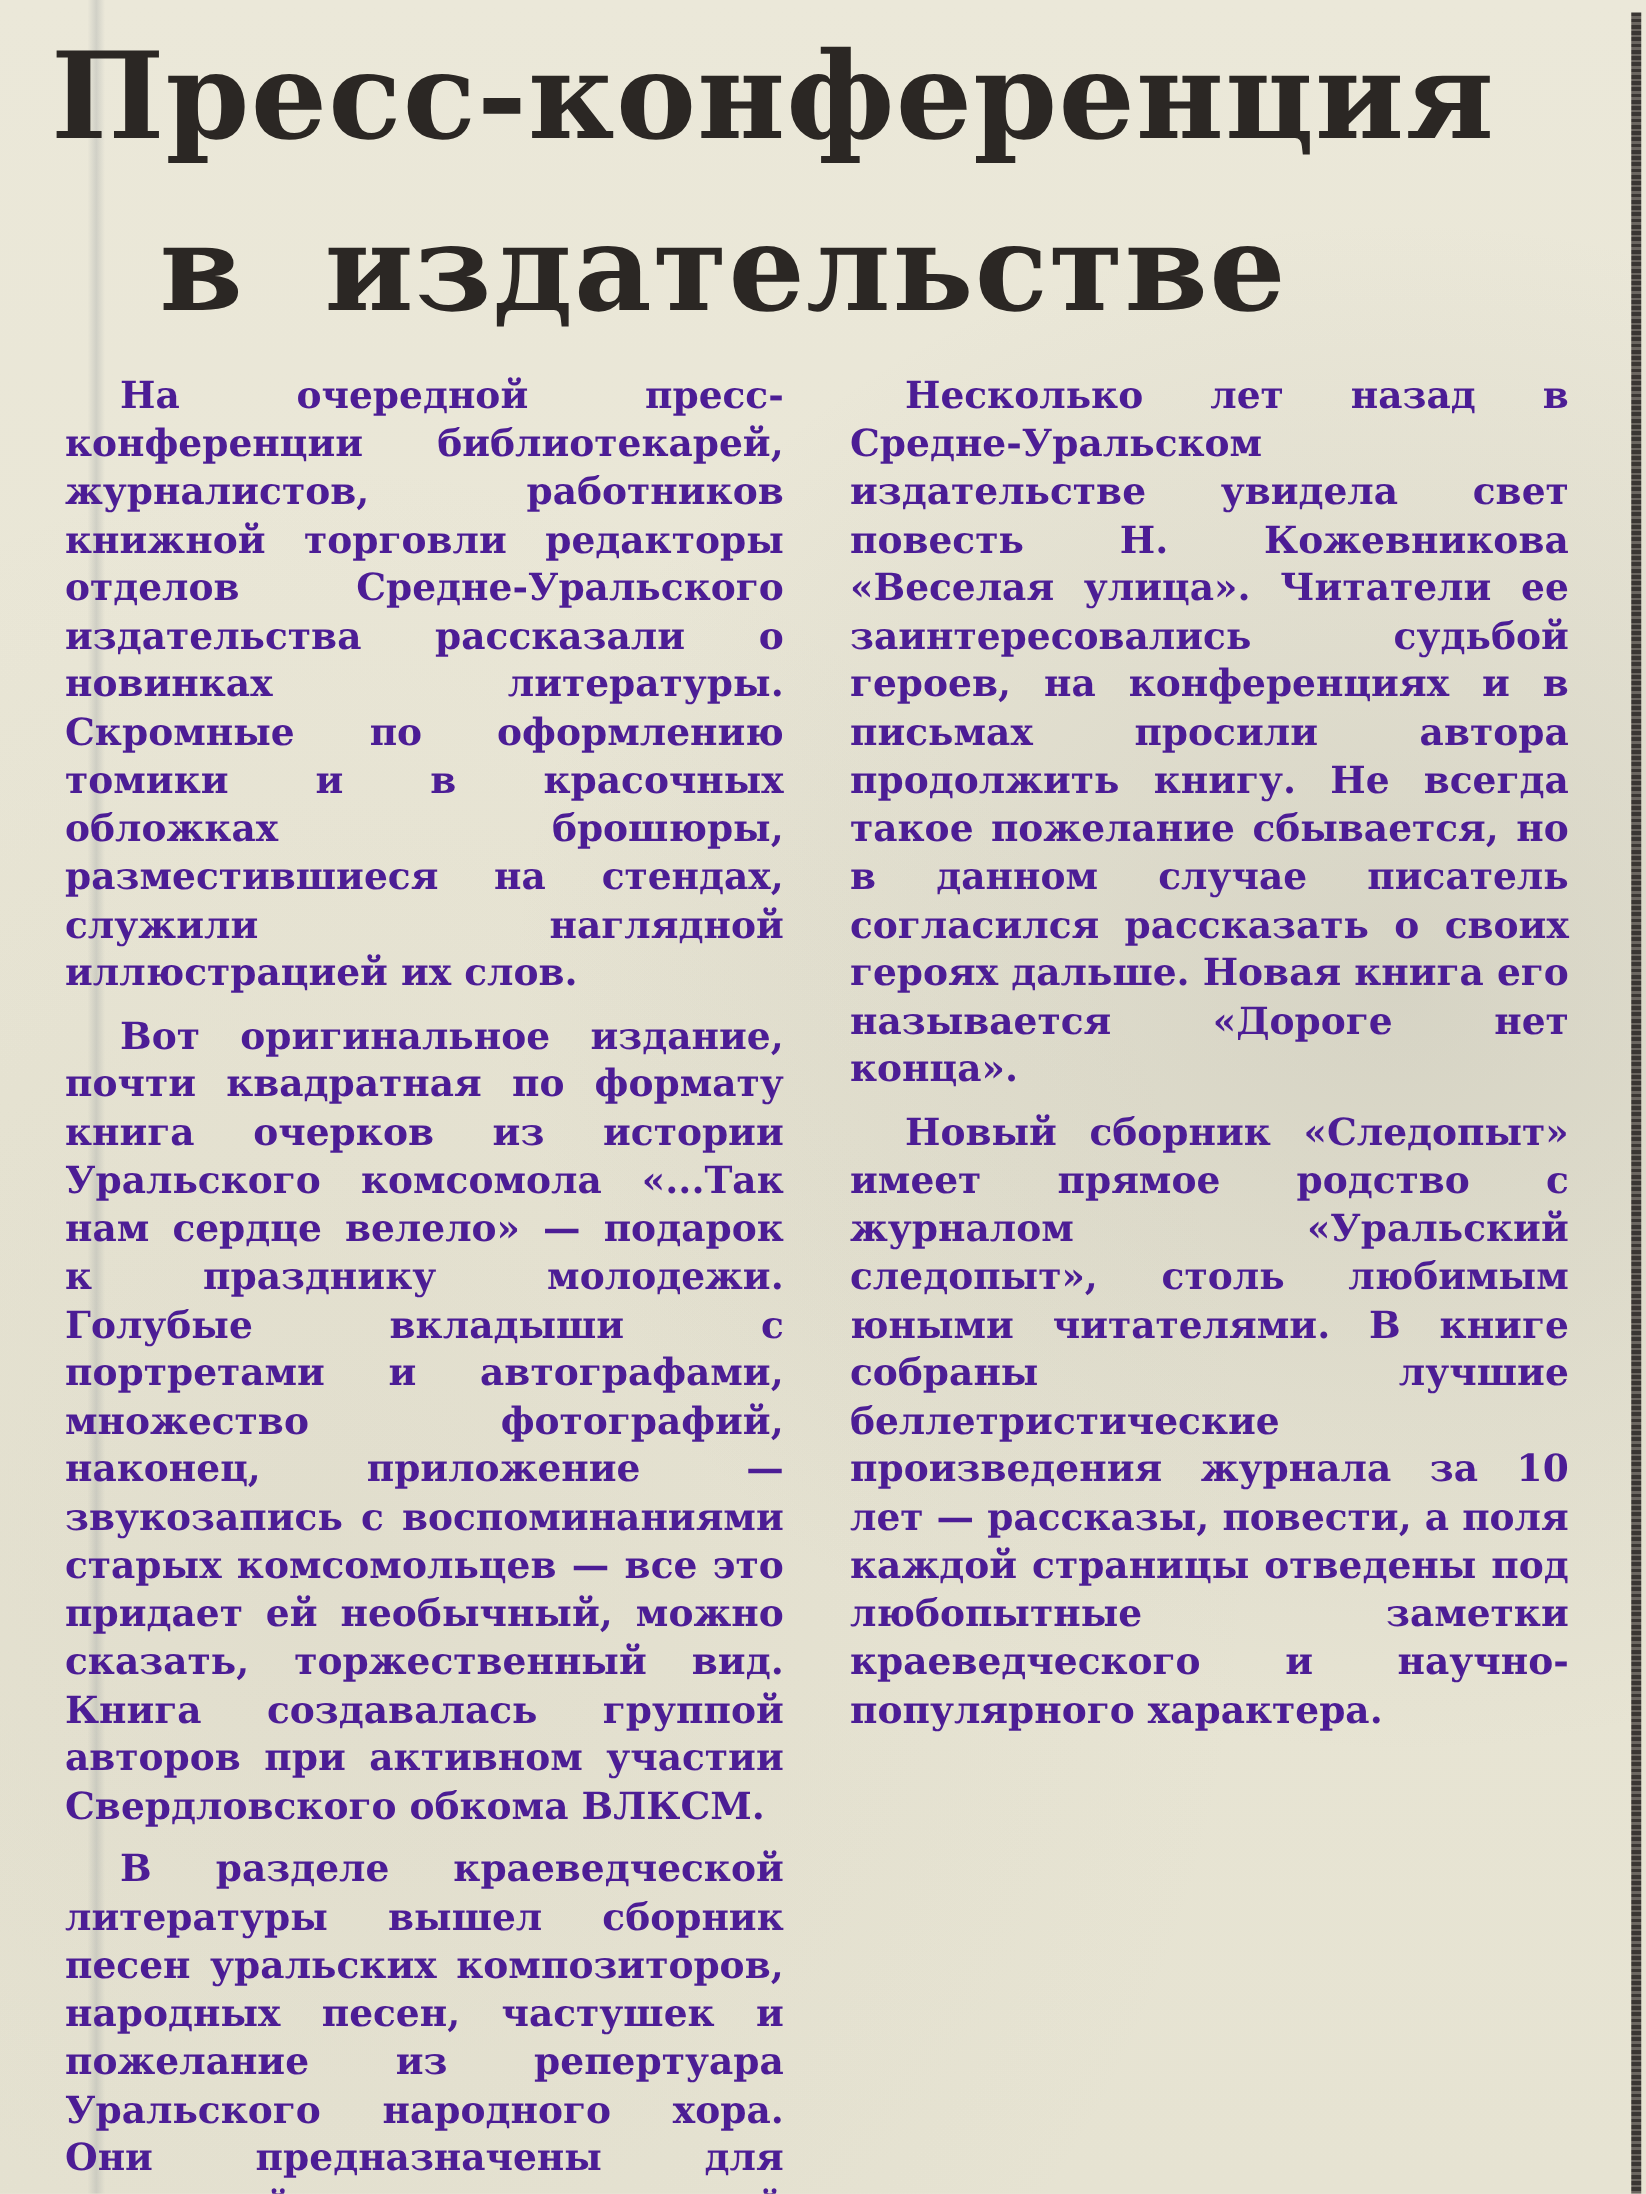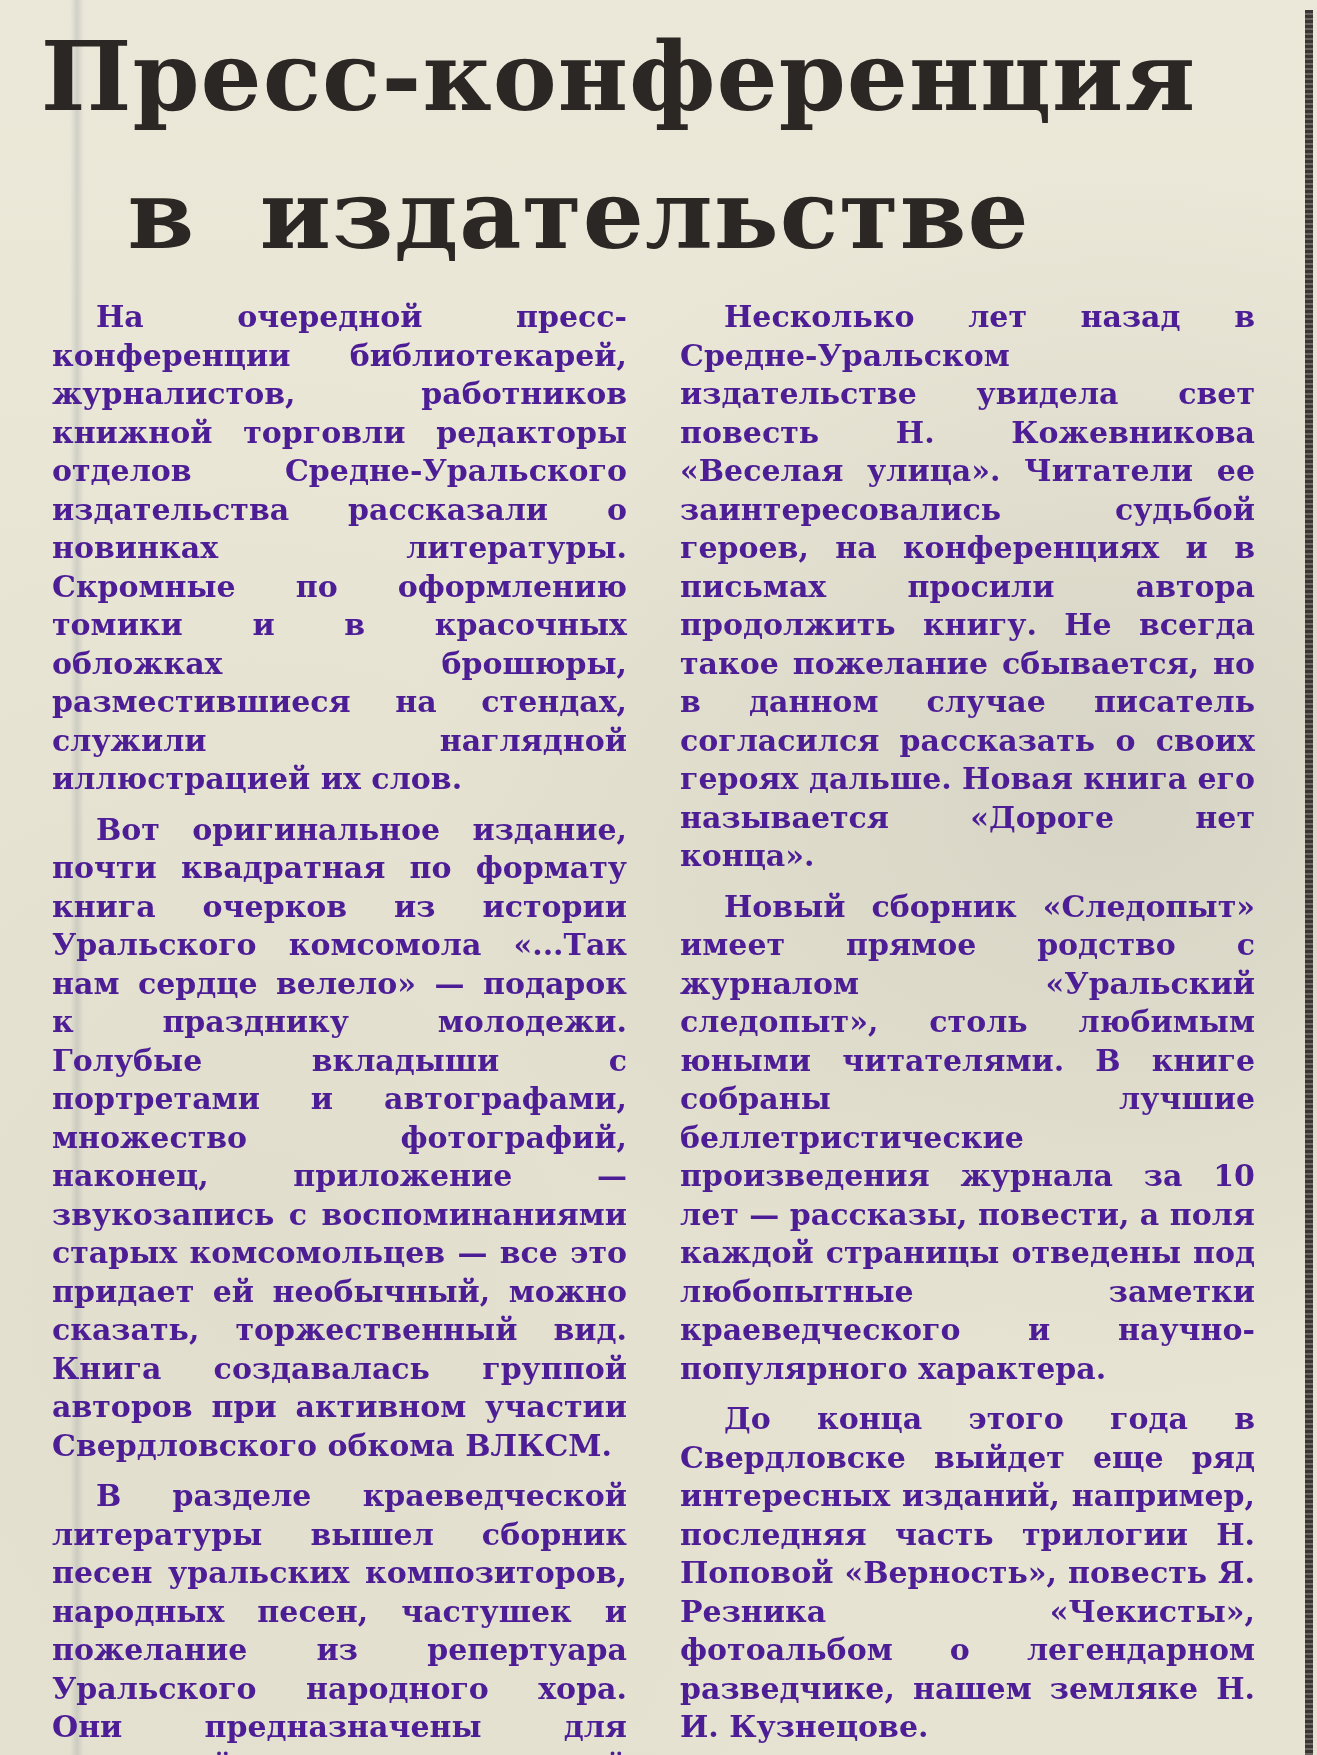--- a/index.html
+++ b/index.html
@@ -95,15 +95,14 @@
 
   <div class="column left">
     <p class="para">На очередной пресс-конференции библиотекарей, журналистов, работников книжной торговли редакторы отделов Средне-Уральского издательства рассказали о новинках литературы. Скромные по оформлению томики и в красочных обложках брошюры, разместившиеся на стендах, служили наглядной иллюстрацией их слов.</p>
     <p class="para">Вот оригинальное издание, почти квадратная по формату книга очерков из истории Уральского комсомола «...Так нам сердце велело» — подарок к празднику молодежи. Голубые вкладыши с портретами и автографами, множество фотографий, наконец, приложение — звукозапись с воспоминаниями старых комсомольцев — все это придает ей необычный, можно сказать, торжественный вид. Книга создавалась группой авторов при активном участии Свердловского обкома ВЛКСМ.</p>
     <p class="para">В разделе краеведческой литературы вышел сборник песен уральских композиторов, народных песен, частушек и пожелание из репертуара Уральского народного хора. Они предназначены для городской и сельской художественной самодеятельности.</p>
   </div>
 
   <div class="column right">
     <p class="para">Несколько лет назад в Средне-Уральском издательстве увидела свет повесть Н. Кожевникова «Веселая улица». Читатели ее заинтересовались судьбой героев, на конференциях и в письмах просили автора продолжить книгу. Не всегда такое пожелание сбывается, но в данном случае писатель согласился рассказать о своих героях дальше. Новая книга его называется «Дороге нет конца».</p>
     <p class="para">Новый сборник «Следопыт» имеет прямое родство с журналом «Уральский следопыт», столь любимым юными читателями. В книге собраны лучшие беллетристические произведения журнала за 10 лет — рассказы, повести, а поля каждой страницы отведены под любопытные заметки краеведческого и научно-популярного характера.</p>
-    <p class="para">До конца этого года в Свердловске выйдет еще ряд интересных изданий, например, последняя часть трилогии Н. Поповой «Верность», повесть Я. Резника «Чекисты», фотоальбом о легендарном разведчике, нашем земляке Н. И. Кузнецове.</p>
   </div>
 </article>
 
 </body></html>

